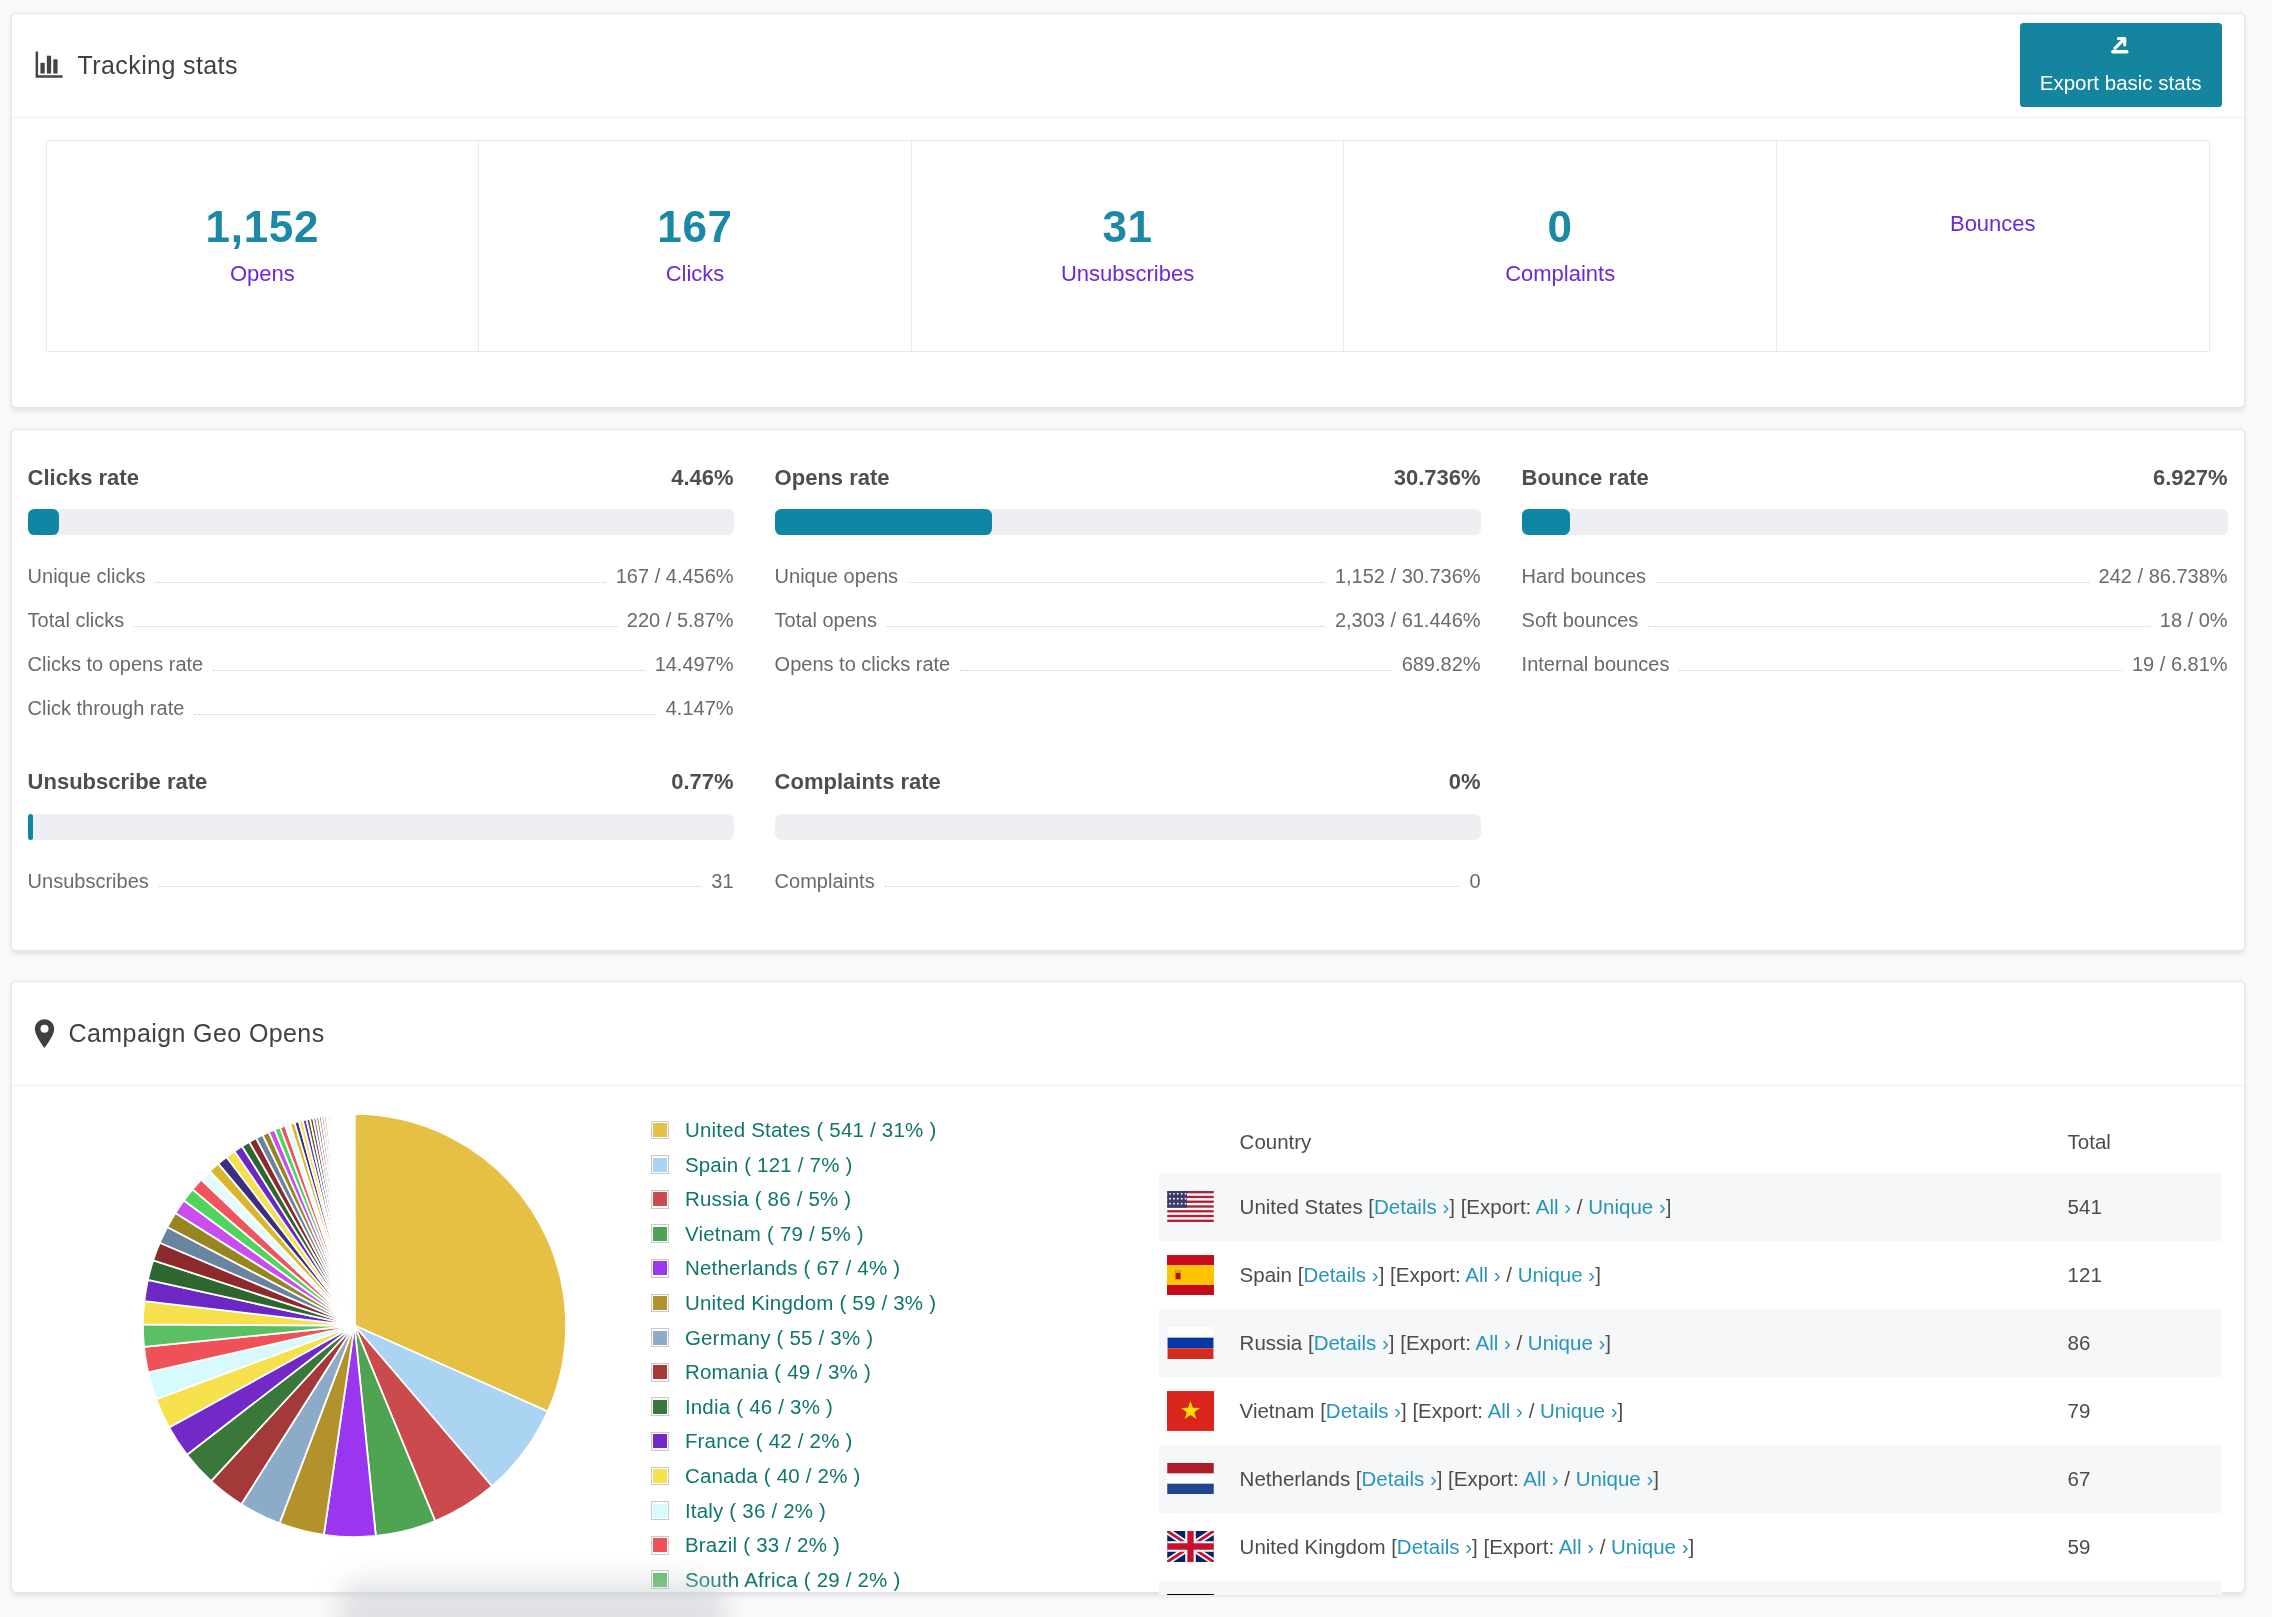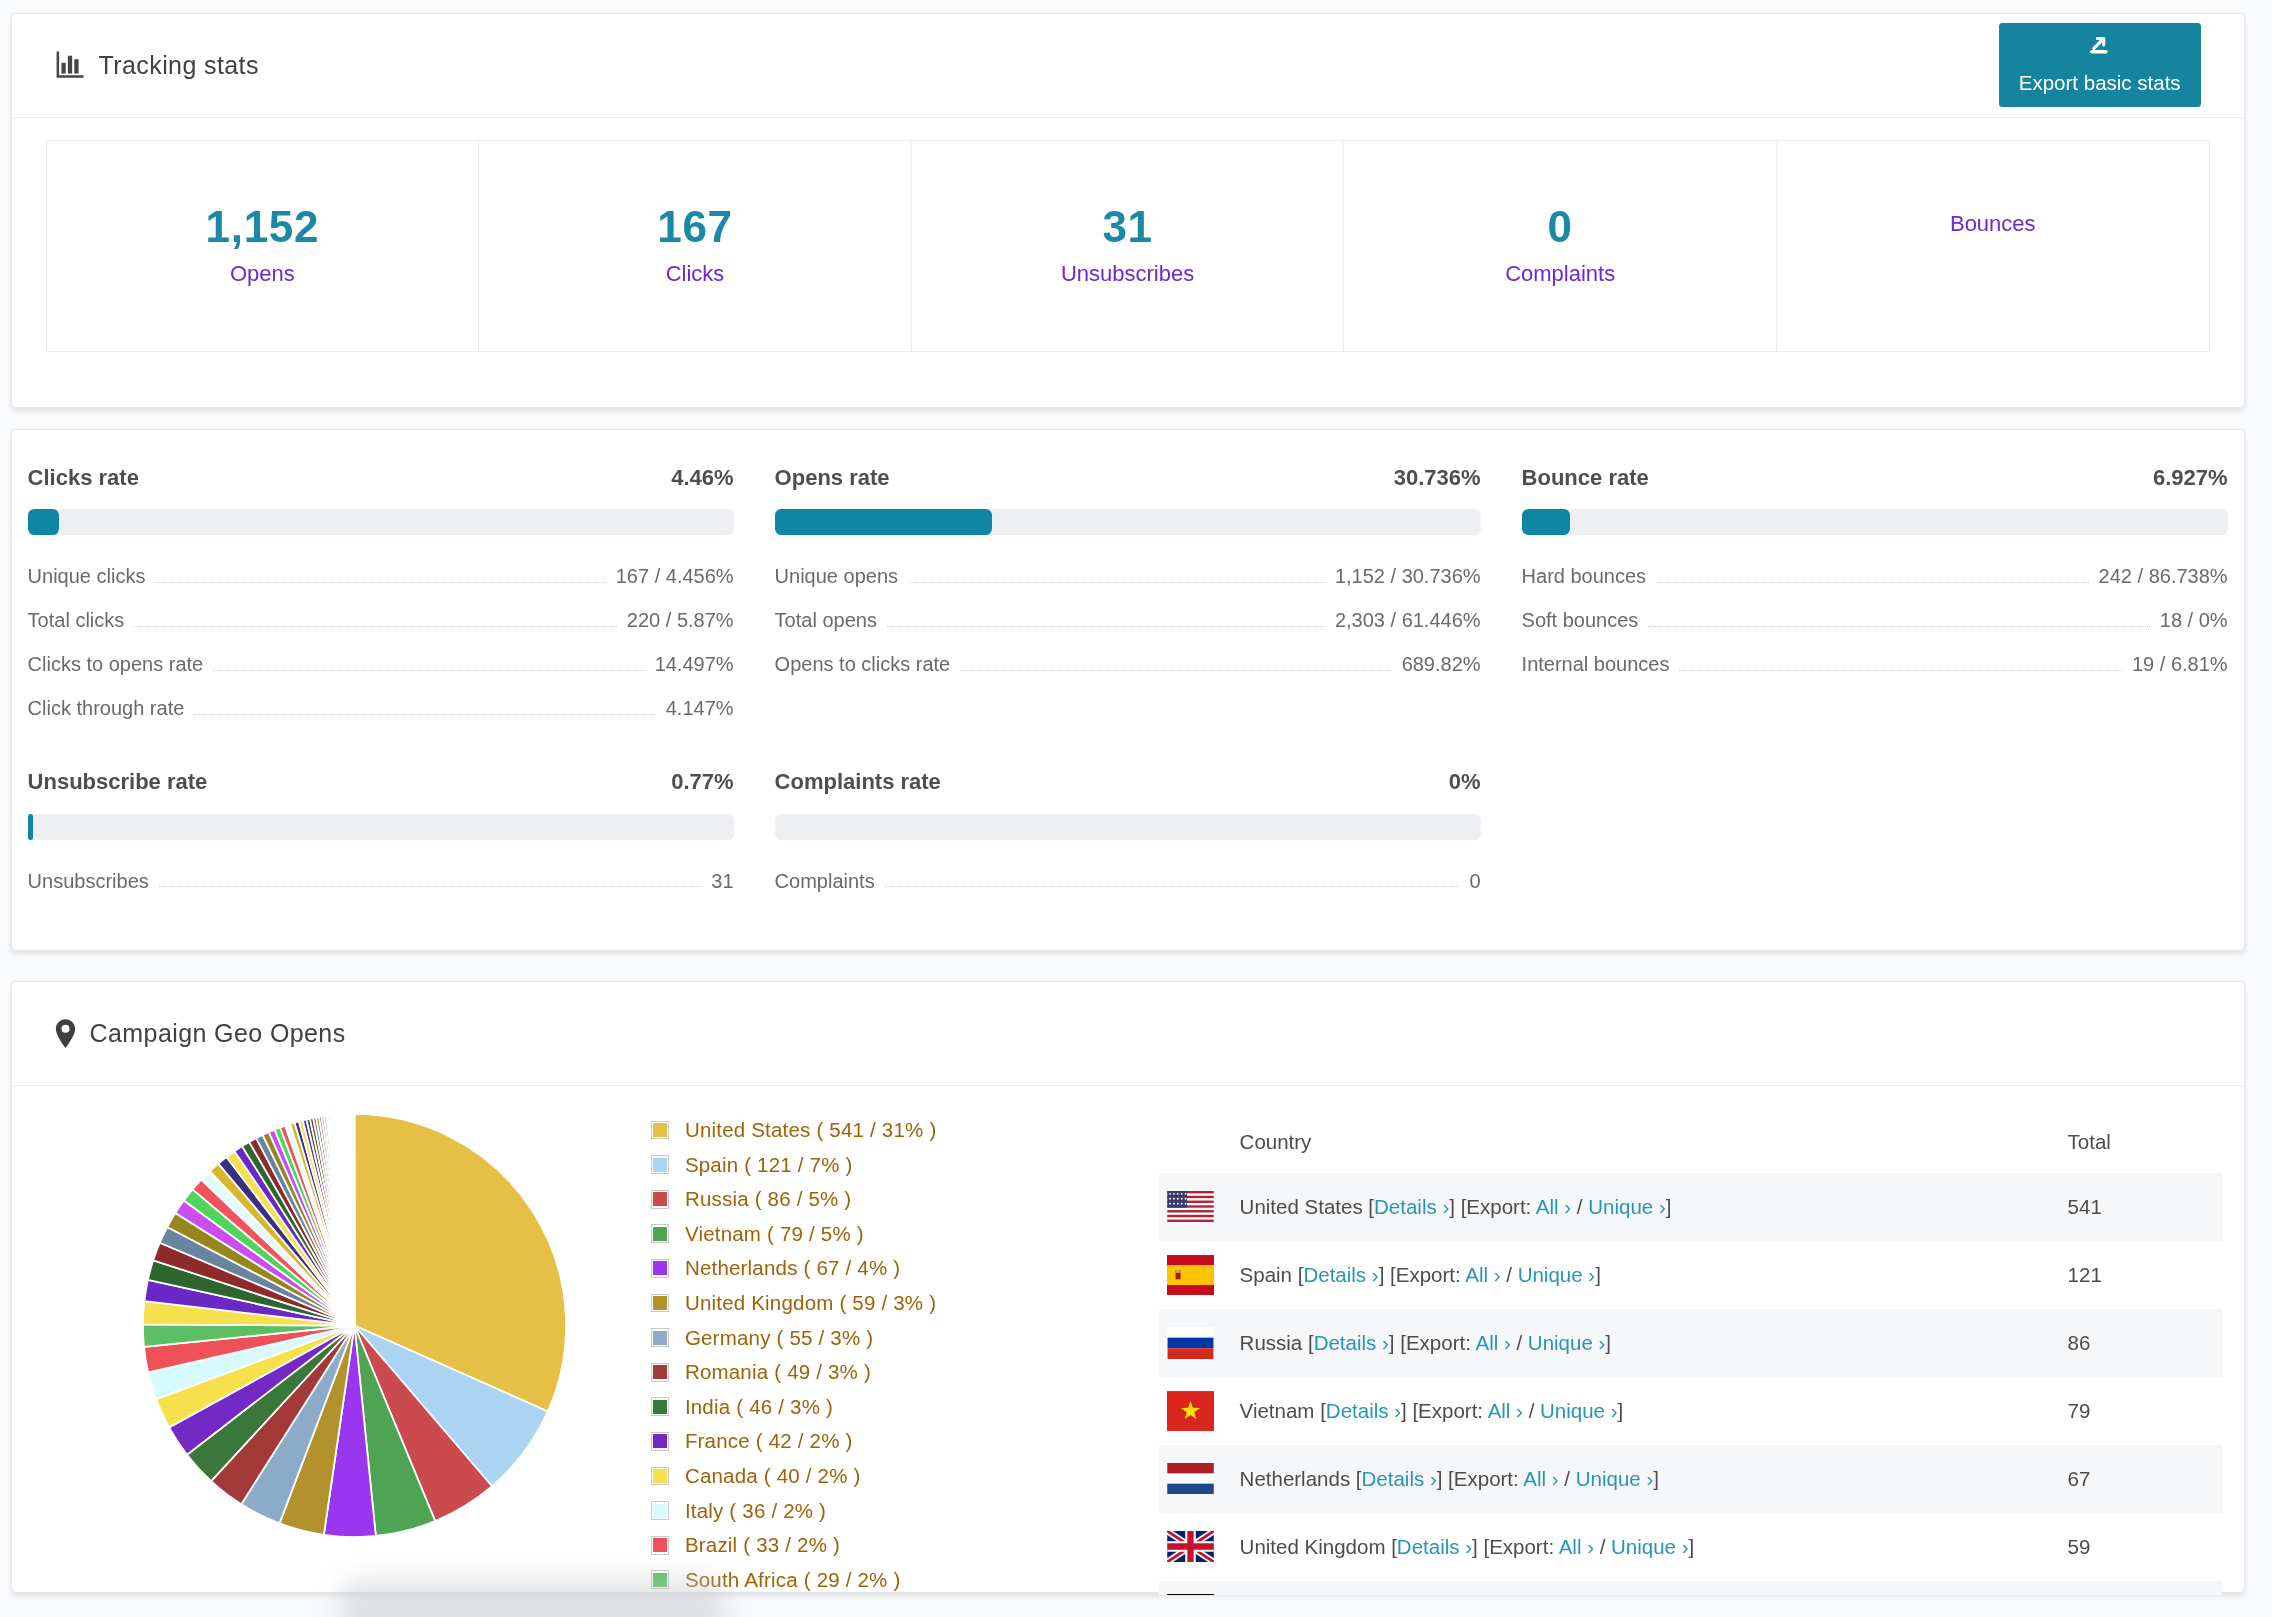--- a/index.html
+++ b/index.html
@@ -5,21 +5,21 @@
   html,body{margin:0;padding:0;}
   body{font-family:"Liberation Sans","DejaVu Sans",sans-serif;background:#f9fafb;}
   .page{position:relative;width:2273px;height:1618px;background:#f9fafb;overflow:hidden;}
   .card{position:absolute;background:#fff;border:0.7px solid #e3e6ea;border-radius:5px;
         box-shadow:0 2.1px 5px rgba(130,140,150,.22);box-sizing:border-box;}
   .card-tracking{left:10.6px;top:12.7px;width:2234px;height:395px;}
   .card-rates{left:10.6px;top:429px;width:2234px;height:522px;padding:35px 16px;}
   .card-geo{left:10.6px;top:981px;width:2234px;height:612px;}
 
   .card-header{display:flex;justify-content:space-between;align-items:center;
-               padding:0 43px;height:103px;border-bottom:0.7px solid #ecedef;}
+               padding:0 22px;height:103px;border-bottom:0.7px solid #ecedef;}
   .card-title{display:flex;align-items:center;font-size:25px;color:#414141;letter-spacing:0.4px;}
   .card-title .icon{margin-right:14px;display:inline-flex;}
 
   .export-btn{display:flex;align-items:center;gap:10.6px;background:#15849e;color:#fff;
               border:none;border-radius:3.5px;padding:12px 20px;font-size:20.5px;cursor:pointer;
               font-family:inherit;flex-direction:column;}
   .summary-row{margin:22.6px 34px 0;border:0.7px solid #e8eaed;display:flex;background:#fff;}
   .summary-cell{flex:1;text-align:center;padding:61px 0 64px;border-left:0.7px solid #e8eaed;}
   .summary-cell:first-child{border-left:none;}
   .summary-value{font-size:44px;font-weight:700;color:#1b88a5;letter-spacing:0.7px;}
@@ -35,21 +35,21 @@
   .rate-row:first-child{margin-top:0;}
   .leader{flex:1;border-bottom:1.4px dotted #cccccc;margin:0 10px 5.6px;}
   .rate-row-value{white-space:nowrap;}
 
   .geo-content{position:relative;height:507px;}
   #geo-pie{position:absolute;left:126px;top:23px;}
   #geo-legend{position:absolute;left:639px;top:32px;}
   .legend-item{display:flex;align-items:center;margin-bottom:10.6px;cursor:pointer;}
   .legend-swatch{width:14px;height:14px;border:0.7px solid #c9c9c9;padding:1.4px;background:#fff;}
   .legend-swatch i{display:block;width:100%;height:100%;}
-  .legend-label{font-size:20.5px;color:#a16207;margin-left:15.5px;letter-spacing:0.2px;}
+  .legend-label{font-size:20.5px;color:#0f766e;margin-left:15.5px;letter-spacing:0.2px;}
 
   .geo-table{position:absolute;left:1147px;top:21px;width:1063px;height:488px;overflow:hidden;
              font-size:20.5px;color:#4c4c4c;}
   .geo-thead{position:relative;height:66px;}
   .geo-thead span{position:absolute;top:22.6px;}
   .geo-th-country{left:81px;}
   .geo-th-total{left:909px;}
   .geo-row{position:relative;height:68px;}
   .geo-row.striped{background:#f6f7f8;}
   .geo-flag{position:absolute;left:8.5px;}

